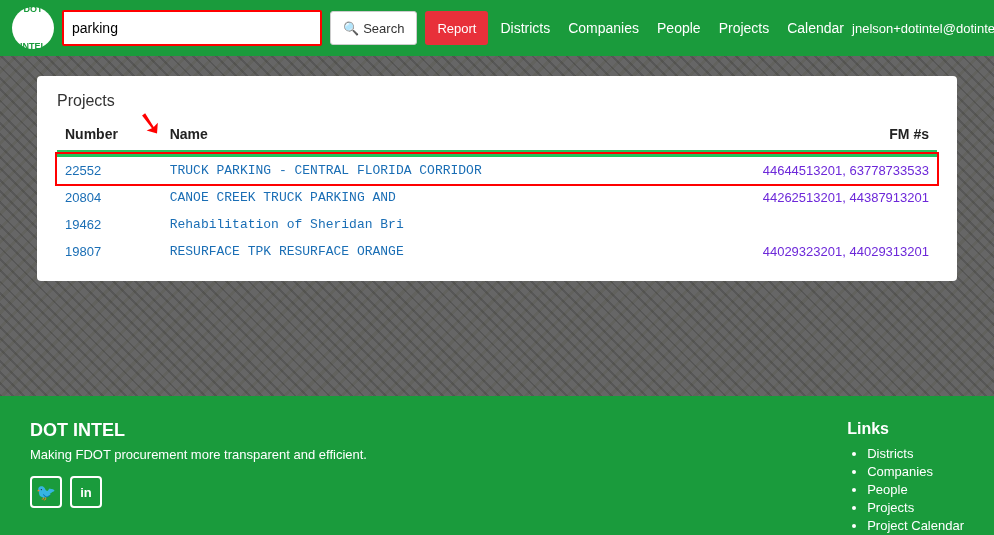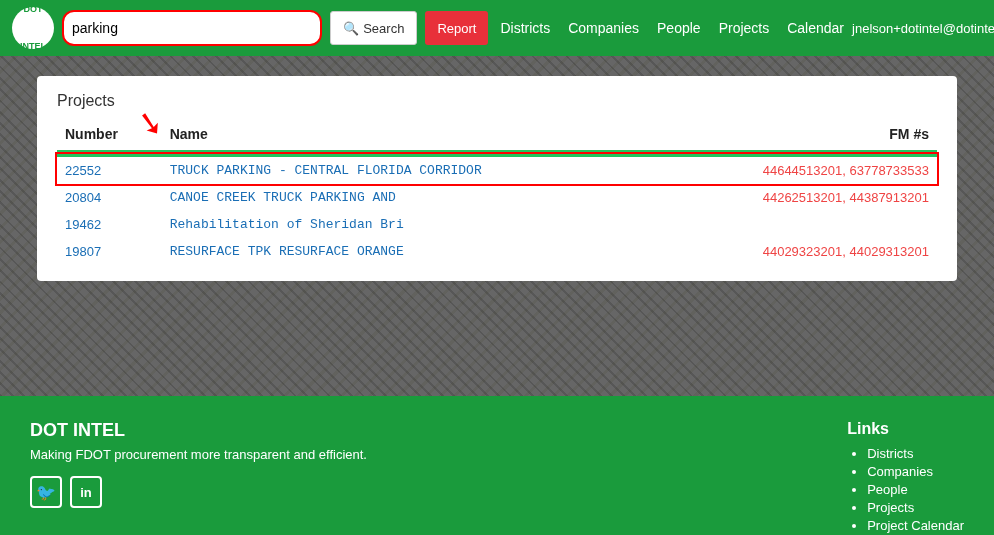--- a/index.html
+++ b/index.html
@@ -36,21 +36,21 @@
       font-size: 9px;
       font-weight: bold;
       color: #1a9b3c;
       line-height: 1;
     }
     .search-box {
       display: flex;
       align-items: center;
       background: white;
       border: 2px solid red;
-      border-radius: 12px;
+      border-radius: 2px;
       padding: 4px 8px;
       flex: 0 0 260px;
       height: 36px;
     }
     .search-box input {
       border: none;
       outline: none;
       font-size: 14px;
       width: 100%;
     }
@@ -178,21 +178,21 @@
     }
     tbody td.number-col {
       color: #1a6eb5;
       white-space: nowrap;
     }
     tbody td.name-col {
       color: #1a6eb5;
       font-family: Liberation Mono, monospace;
     }
     tbody td.fm-col {
-      color: #ef4444;
+      color: #6d28d9;
       text-align: right;
       white-space: nowrap;
     }
 
     
     .footer {
       background: #1a9b3c;
       color: white;
       padding: 24px 30px;
       display: flex;

